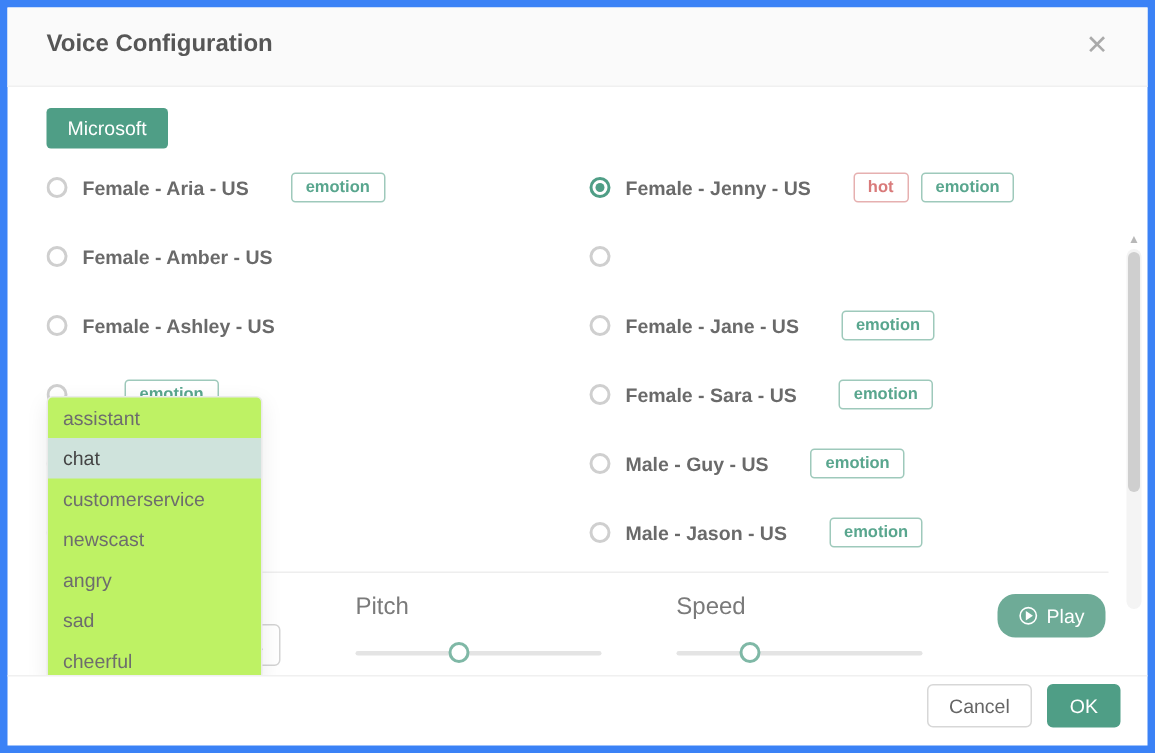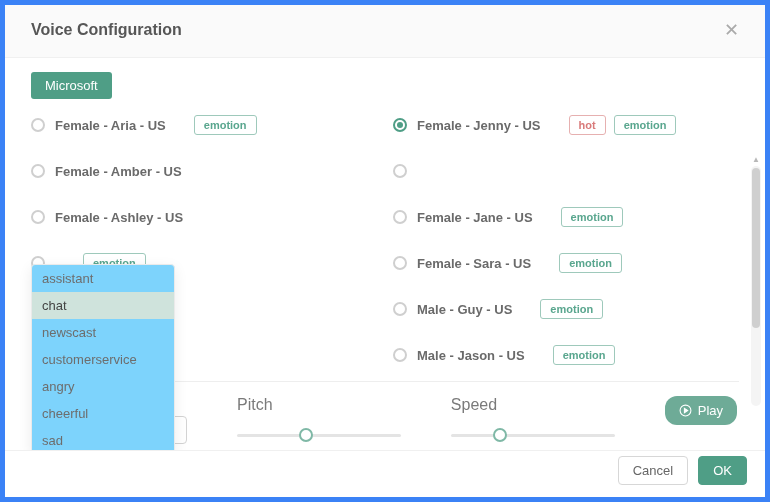--- a/index.html
+++ b/index.html
@@ -197,21 +197,21 @@
   .btn.primary {
     background: #4f9e86;
     border-color: #4f9e86;
     color: #fff;
   }
   .dropdown-panel {
     position: absolute;
     left: 26px;
     top: 206px;
     width: 144px;
-    background: #7dd3fc;
+    background: #bef264;
     border: 1px solid #eaeaea;
     border-radius: 4px;
     box-shadow: 0 4px 14px rgba(0,0,0,0.08);
     z-index: 20;
     overflow: hidden;
   }
   .dropdown-panel .opt {
     font-size: 13px;
     color: #6d6d6d;
     padding: 6px 10px;
@@ -389,25 +389,25 @@
             <polygon points="10,8 16,12 10,16" fill="#fff"></polygon>
           </svg>
         <span>Play</span>
       </button>
     </div>
 
     
     <div class="dropdown-panel" id="dropdown-panel">
         <div class="opt">assistant</div>
         <div class="opt sel">chat</div>
+        <div class="opt">customerservice</div>
         <div class="opt">newscast</div>
-        <div class="opt">customerservice</div>
         <div class="opt">angry</div>
+        <div class="opt">sad</div>
         <div class="opt">cheerful</div>
-        <div class="opt">sad</div>
       </div>
 
   </div>
 
   <div class="footer">
     <button class="btn">Cancel</button>
     <button class="btn primary">OK</button>
   </div>
 
 </div>

